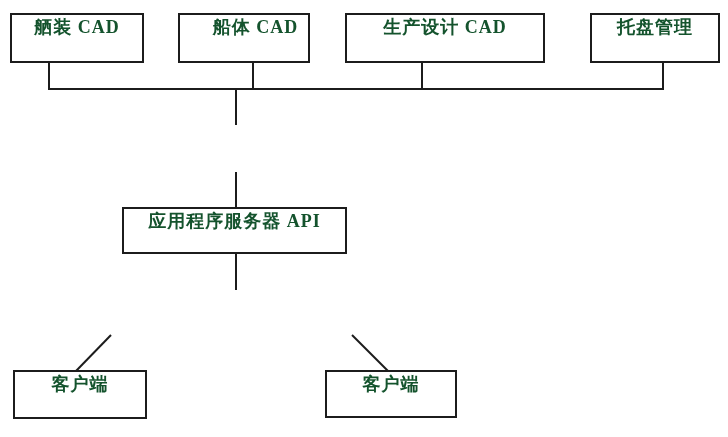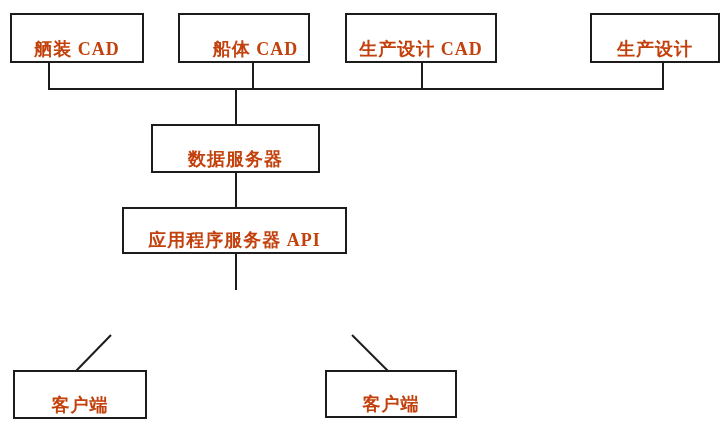--- a/index.html
+++ b/index.html
@@ -27,32 +27,32 @@
     stroke: #1c1c1c;
     stroke-width: 2;
     stroke-linecap: butt;
   }
   .box {
     position: absolute;
     box-sizing: border-box;
     border: 2px solid #1c1c1c;
     background: #ffffff;
     display: flex;
-    align-items: flex-end;
+    align-items: flex-start;
     justify-content: center;
-    color: #c2410c;
+    color: #14532d;
     font-weight: 700;
     font-size: 18px;
     letter-spacing: 1px;
     white-space: nowrap;
   }
   
   .b-outfitting { left: 10px;  top: 13px; width: 134px; height: 50px; }
   .b-hull       { left: 178px; top: 13px; width: 132px; height: 50px; padding-left: 23px; }
-  .b-production { left: 345px; top: 13px; width: 152px; height: 50px; }
+  .b-production { left: 345px; top: 13px; width: 200px; height: 50px; }
   .b-pallet     { left: 590px; top: 13px; width: 130px; height: 50px; }
   
   .b-dataserver { left: 151px; top: 124px; width: 169px; height: 49px; }
   .b-api        { left: 122px; top: 207px; width: 225px; height: 47px; }
   .b-web        { left: 110px; top: 289px; width: 243px; height: 47px; }
   
   .b-client-left  { left: 13px;  top: 370px; width: 134px; height: 49px; }
   .b-client-right { left: 325px; top: 370px; width: 132px; height: 48px; }
 
   
@@ -123,26 +123,23 @@
   <div class="box b-outfitting">
     <span>舾装 CAD</span>
   </div>
   <div class="box b-hull">
     <span>船体 CAD</span>
   </div>
   <div class="box b-production">
     <span>生产设计 CAD</span>
   </div>
   <div class="box b-pallet">
-    <span>生产设计</span>
+    <span>托盘管理</span>
   </div>
 
-  <div class="box b-dataserver">
-    <span>数据服务器</span>
-  </div>
   <div class="box b-api">
     <span>应用程序服务器 API</span>
   </div>
 
   <div class="box b-client-left">
     <span>客户端</span>
   </div>
   <div class="box b-client-right">
     <span>客户端</span>
   </div>

